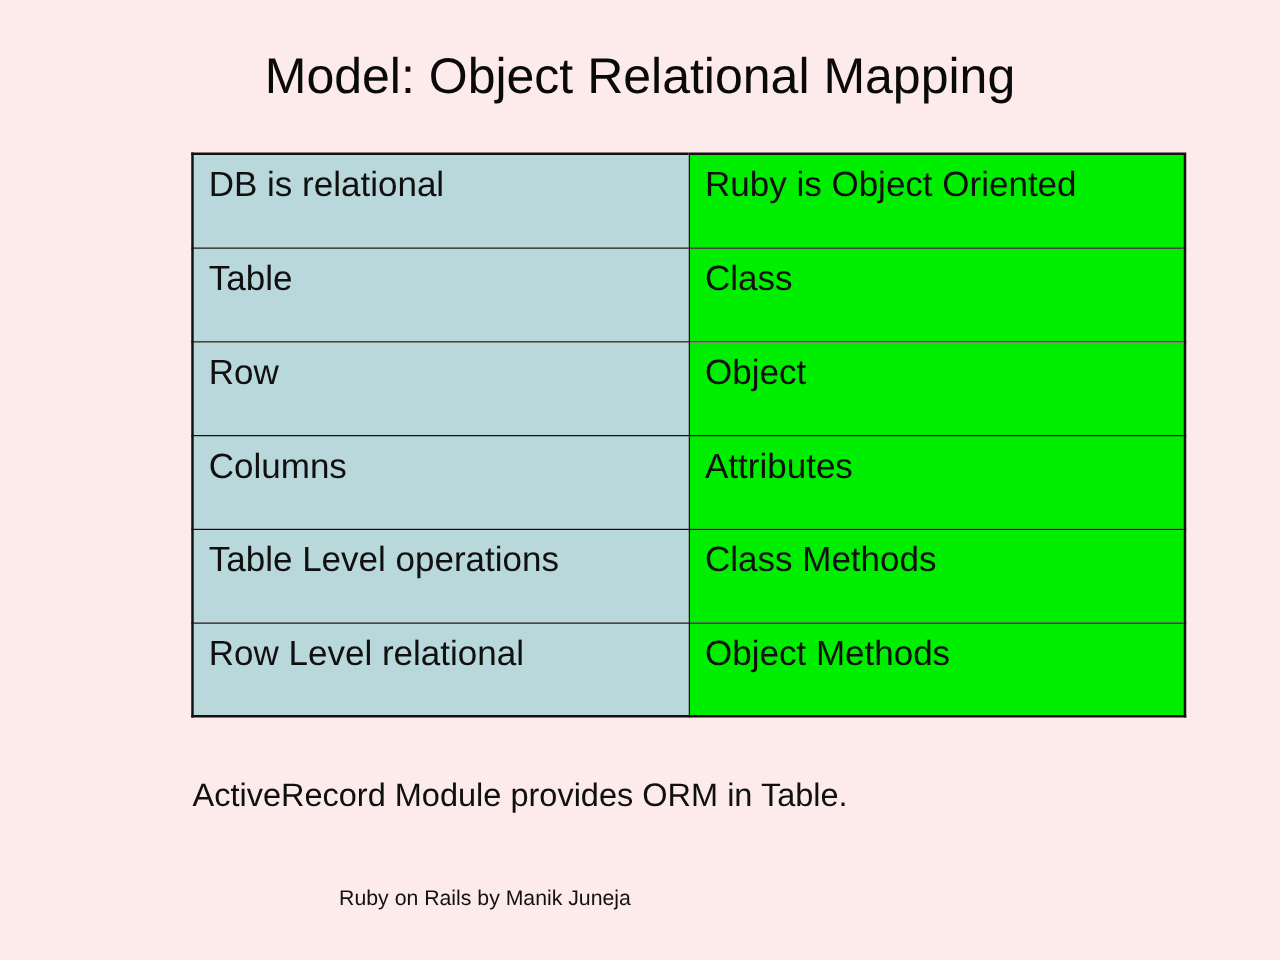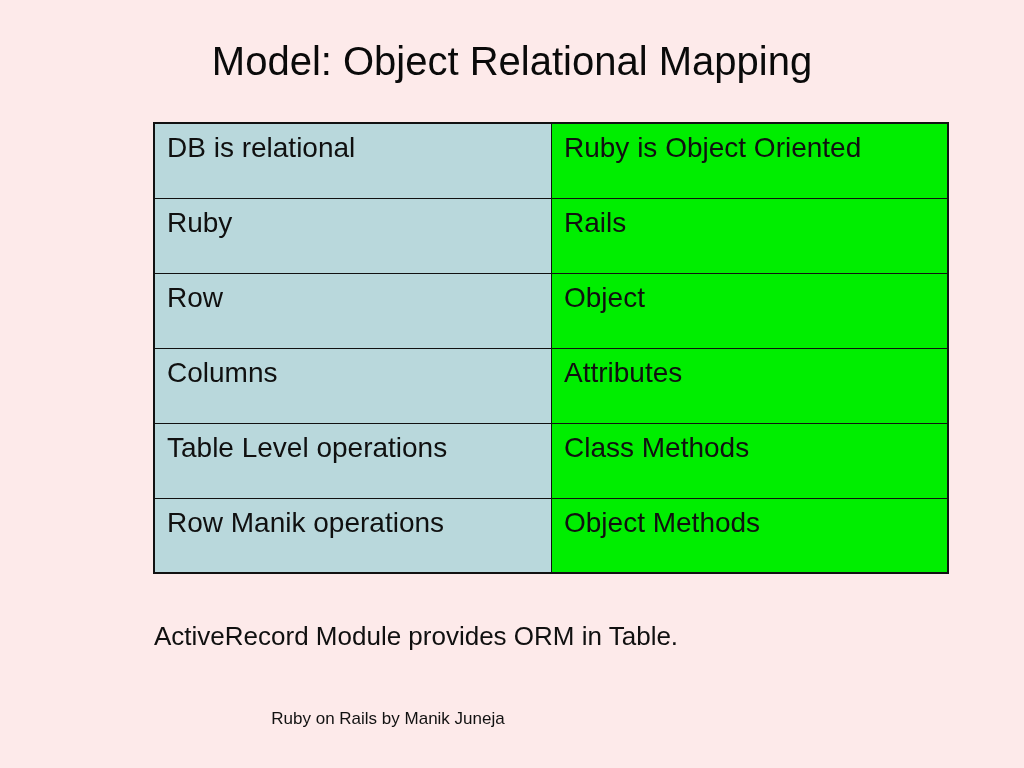--- a/index.html
+++ b/index.html
@@ -99,37 +99,37 @@
 
   <div id="slide-title">Model: Object Relational Mapping</div>
 
   <table id="orm-table">
     <tbody>
       <tr>
         <td class="col-db">DB is relational</td>
         <td class="col-ruby">Ruby is Object Oriented</td>
       </tr>
       <tr>
-        <td class="col-db">Ruby</td>
-        <td class="col-ruby">Rails</td>
+        <td class="col-db">Table</td>
+        <td class="col-ruby">Class</td>
       </tr>
       <tr>
         <td class="col-db">Row</td>
         <td class="col-ruby">Object</td>
       </tr>
       <tr>
         <td class="col-db">Columns</td>
         <td class="col-ruby">Attributes</td>
       </tr>
       <tr>
         <td class="col-db">Table Level operations</td>
         <td class="col-ruby">Class Methods</td>
       </tr>
       <tr>
-        <td class="col-db">Row Manik operations</td>
+        <td class="col-db">Row Level relational</td>
         <td class="col-ruby">Object Methods</td>
       </tr>
     </tbody>
   </table>
 
   <div id="caption-note">ActiveRecord Module provides ORM in Table.</div>
 
   <div id="footer-credit">Ruby on Rails by Manik Juneja</div>
 
 </div>

